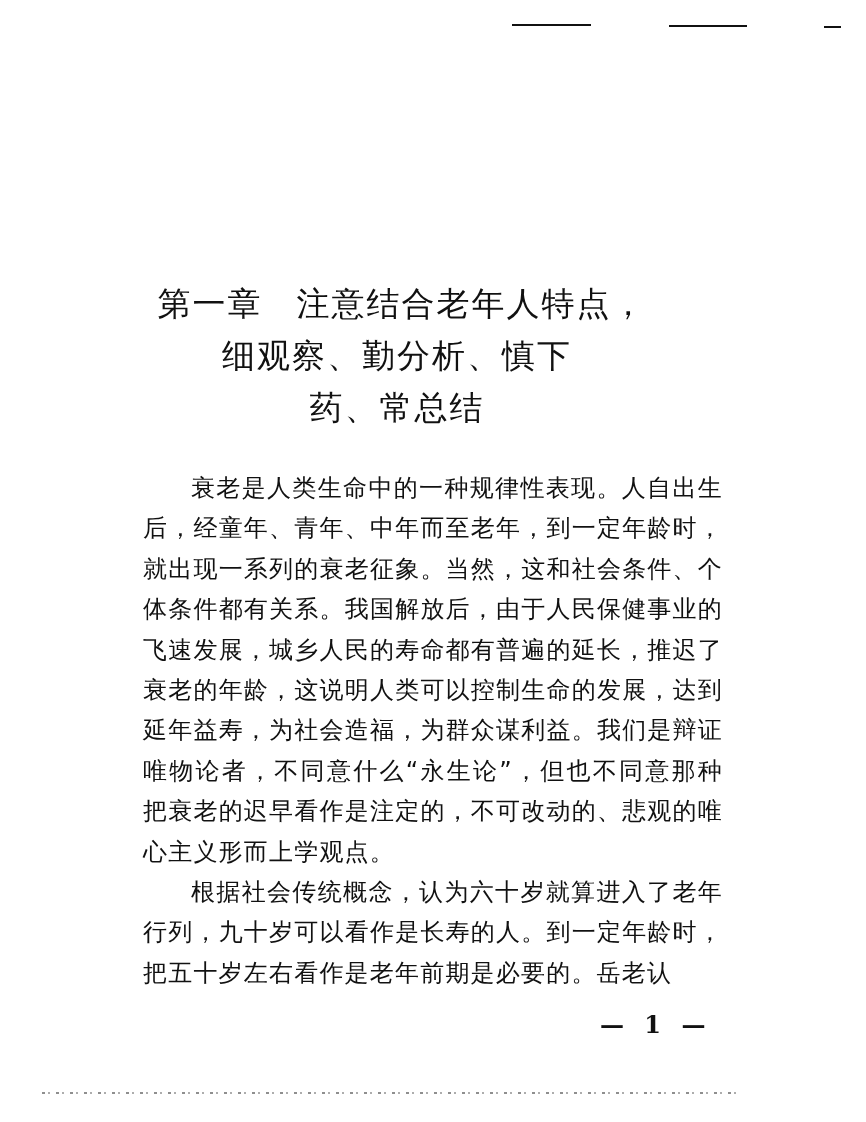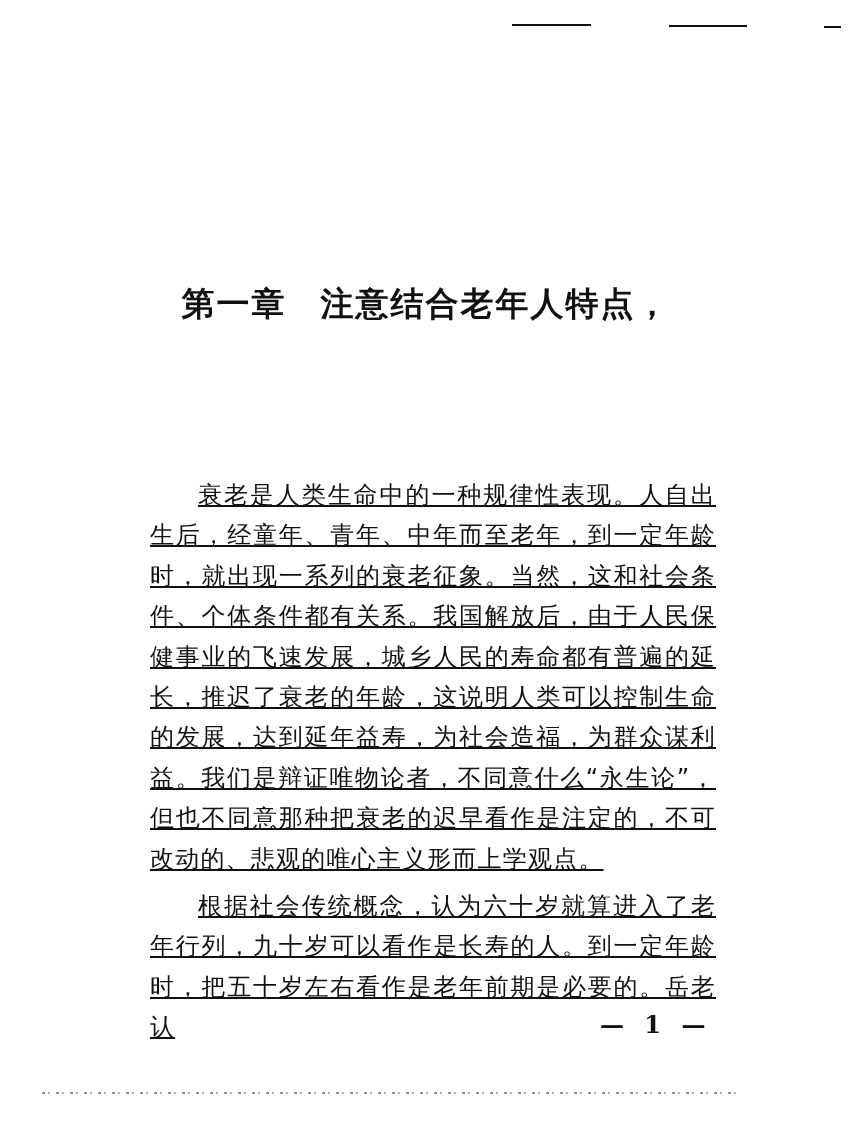--- a/index.html
+++ b/index.html
@@ -20,44 +20,42 @@
       height: 2px;
       background: #111;
     }
     .chapter-title {
       position: absolute;
       left: 0;
       top: 278px;
       width: 794px;
       text-align: center;
       font-family: "DejaVu Serif", "Liberation Serif", serif;
-      font-weight: bold;
+      font-weight: normal;
       font-size: 33px;
       line-height: 52px;
       letter-spacing: 2px;
-      padding-left: 24px;
     }
     .chapter-title .line { display: block; }
     .chapter-title .line1 { padding-left: 10px; }
     .chapter-title .gap { display: inline-block; width: 34px; }
     .body-text {
       position: absolute;
       left: 143px;
       top: 468px;
       width: 580px;
       font-family: "DejaVu Sans", "Liberation Sans", sans-serif;
       font-size: 24px;
       line-height: 40.4px;
       letter-spacing: 1.2px;
       text-align: justify;
     }
     .body-text p {
-      margin: 7px;
+      margin: 0;
       text-indent: 2em;
-      text-decoration: underline;
     }
     .page-number {
       position: absolute;
       left: 600px;
       top: 1010px;
       font-family: "DejaVu Serif", "Liberation Serif", serif;
       font-weight: bold;
       font-size: 24px;
       letter-spacing: 6px;
     }
@@ -73,20 +71,22 @@
   </style>
 </head>
 <body>
 
 <div class="top-rule" style="left:512px; top:24px; width:79px;"></div>
 <div class="top-rule" style="left:669px; top:25px; width:78px;"></div>
 <div class="top-rule" style="left:824px; top:26px; width:17px;"></div>
 
 <div class="chapter-title">
   <span class="line line1"><span>第一章</span><span class="gap"></span><span>注意结合老年人特点，</span></span>
+  <span class="line">细观察、勤分析、慎下</span>
+  <span class="line">药、常总结</span>
 </div>
 
 <div class="body-text">
   <p>衰老是人类生命中的一种规律性表现。人自出生后，经童年、青年、中年而至老年，到一定年龄时，就出现一系列的衰老征象。当然，这和社会条件、个体条件都有关系。我国解放后，由于人民保健事业的飞速发展，城乡人民的寿命都有普遍的延长，推迟了衰老的年龄，这说明人类可以控制生命的发展，达到延年益寿，为社会造福，为群众谋利益。我们是辩证唯物论者，不同意什么“永生论”，但也不同意那种把衰老的迟早看作是注定的，不可改动的、悲观的唯心主义形而上学观点。</p>
   <p>根据社会传统概念，认为六十岁就算进入了老年行列，九十岁可以看作是长寿的人。到一定年龄时，把五十岁左右看作是老年前期是必要的。岳老认</p>
 </div>
 
 <div class="page-number">— 1 —</div>
 
 <div class="bottom-noise"></div>

